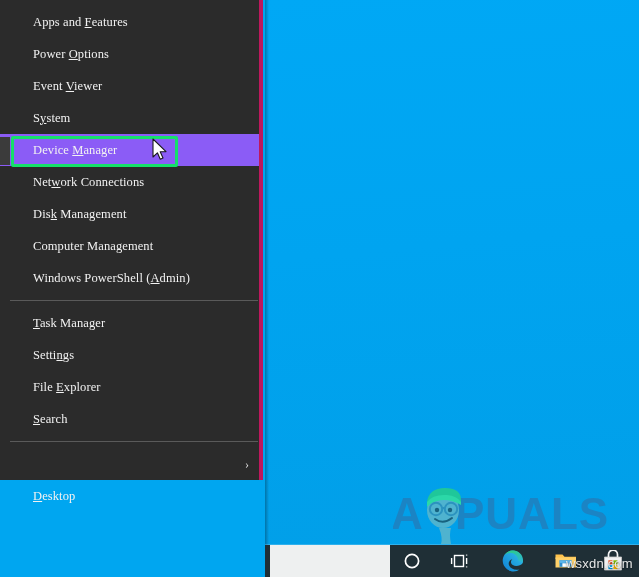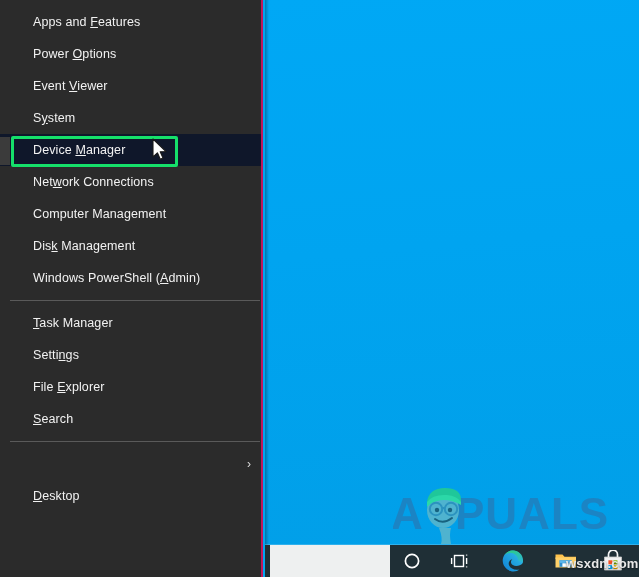--- a/index.html
+++ b/index.html
@@ -27,36 +27,37 @@
     position:absolute;
     left:265px; top:0;
     width:4px; height:545px;
     background:linear-gradient(to right,rgba(0,0,0,0.28),rgba(0,0,0,0));
   }
 
   
   #winx {
     position:absolute;
     left:0; top:0;
-    width:263px; height:577px;
+    width:263px; height:480px;
     background:#2b2b2b;
-    border-right:2px solid #be185d;
+    border-right:4px solid #be185d;
+    font-family:Liberation Serif, serif;
   }
   .menu-item {
     position:relative;
     height:32px;
     display:flex;
     align-items:center;
     color:#f2f2f2;
     font-size:12.5px;
     letter-spacing:0.1px;
     padding-left:33px;
     white-space:nowrap;
   }
-  .menu-item.hovered { background:#0f172a;text-align:right; }
+  .menu-item.hovered { background:#8b5cf6;text-align:right; }
   .menu-item .u { text-decoration:underline; text-underline-offset:1px; }
   .chev {
     position:absolute;
     right:10px; top:50%;
     transform:translateY(-50%);
     font-size:12px;
     color:#dcdcdc;
     line-height:1;
   }
   .sep {
@@ -126,21 +127,21 @@
   #appuals {
     position:absolute;
     left:393px; top:488px;
     width:222px; height:56px;
     pointer-events:none;
   }
   #wsxdn {
     position:absolute;
     left:566px; top:556px;
     font-size:13px;
-    font-weight:bold;
+    font-weight:normal;
     color:#e8e8e8;
     letter-spacing:0.2px;
     text-shadow:0 1px 2px rgba(0,0,0,0.55);
     white-space:nowrap;
   }
 </style>
 </head>
 <body>
 
 <div id="screen">
@@ -186,24 +187,24 @@
         <div class="menu-item">
           <span>S<span class="u">y</span>stem</span>
         </div>
         <div class="menu-item hovered">
           <span>Device <span class="u">M</span>anager</span>
         </div>
         <div class="menu-item">
           <span>Net<span class="u">w</span>ork Connections</span>
         </div>
         <div class="menu-item">
+          <span>Dis<span class="u">k</span> Management</span>
+        </div>
+        <div class="menu-item">
           <span>Computer Management</span>
-        </div>
-        <div class="menu-item">
-          <span>Dis<span class="u">k</span> Management</span>
         </div>
         <div class="menu-item">
           <span>Windows PowerShell (<span class="u">A</span>dmin)</span>
         </div>
         <div class="sep"></div>
         <div class="menu-item">
           <span><span class="u">T</span>ask Manager</span>
         </div>
         <div class="menu-item">
           <span>Setti<span class="u">n</span>gs</span>

